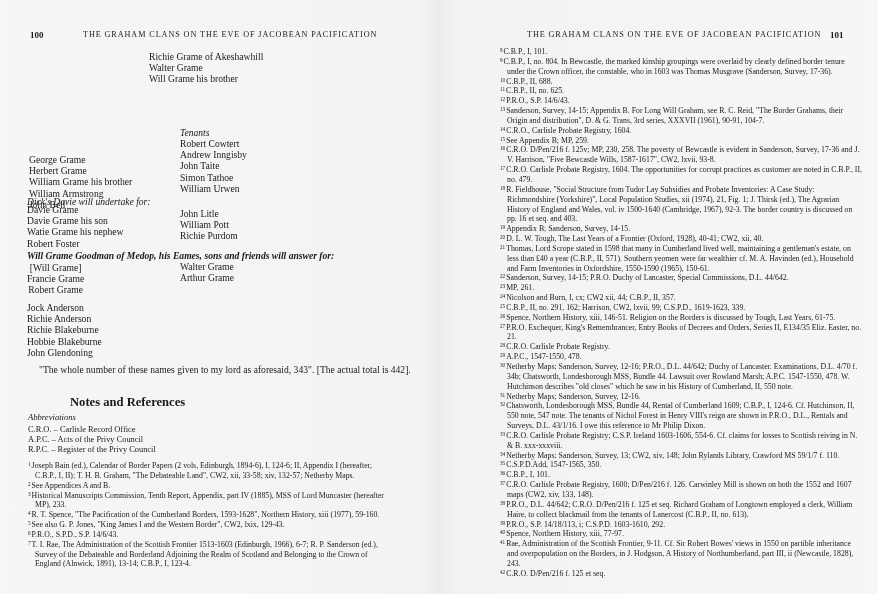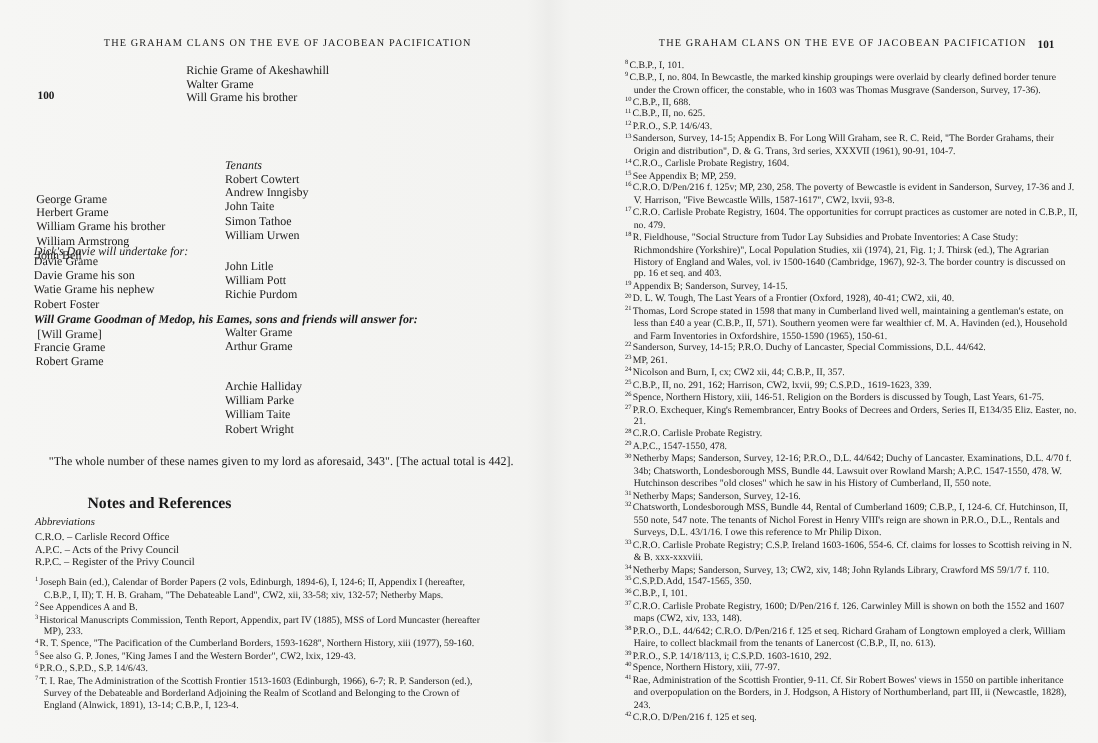--- a/index.html
+++ b/index.html
@@ -29,21 +29,21 @@
   .notes { position:absolute; font-size:7.8px; line-height:9.85px; }
   .note { position:relative; padding-left:7px; text-indent:-7px; margin:0; }
   .note sup { font-size:5.2px; vertical-align:top; position:relative; top:-1px; margin-right:1px; }
 </style>
 </head>
 <body>
 
 <div class="spread">
 
   <div class="page page-left">
-    <div class="folio" style="left:30px;margin-top:41px;">100</div>
+    <div class="folio" style="left:30px;">100</div>
     <div class="running-head" style="left:83px;">THE GRAHAM CLANS ON THE EVE OF JACOBEAN PACIFICATION</div>
 
     <div class="blk" style="left:109px;top:51px;margin-left:40px;">
       <div>Richie Grame of Akeshawhill</div>
       <div>Walter Grame</div>
       <div>Will Grame his brother</div>
     </div>
 
     <div class="blk ital" style="left:180px;top:127px;">Tenants</div>
     <div class="blk" style="left:29px;top:138px;margin-top:16px;">
@@ -78,25 +78,26 @@
     <div class="blk" style="left:27px;top:262px;text-align:center;">
       <div>[Will Grame]</div>
       <div>Francie Grame</div>
       <div>Robert Grame</div>
     </div>
     <div class="blk" style="left:180px;top:261px;">
       <div>Walter Grame</div>
       <div>Arthur Grame</div>
     </div>
 
-    <div class="blk" style="left:180px;top:304px;">
-      <div>Archie Halliday</div>
-      <div>William Parke</div>
-      <div>William Taite</div>
-      <div>Robert Wright</div>
+    <div class="blk" style="left:27px;top:302px;">
+      <div>Jock Anderson</div>
+      <div>Richie Anderson</div>
+      <div>Richie Blakeburne</div>
+      <div>Hobbie Blakeburne</div>
+      <div>John Glendoning</div>
     </div>
 
     <div class="quote" style="top:364px;">"The whole number of these names given to my lord as aforesaid, 343". [The actual total is 442].</div>
 
     <div class="notes-title">Notes and References</div>
     <div class="abbr-head">Abbreviations</div>
     <div class="abbr">
       <div>C.R.O. – Carlisle Record Office</div>
       <div>A.P.C. – Acts of the Privy Council</div>
       <div>R.P.C. – Register of the Privy Council</div>

